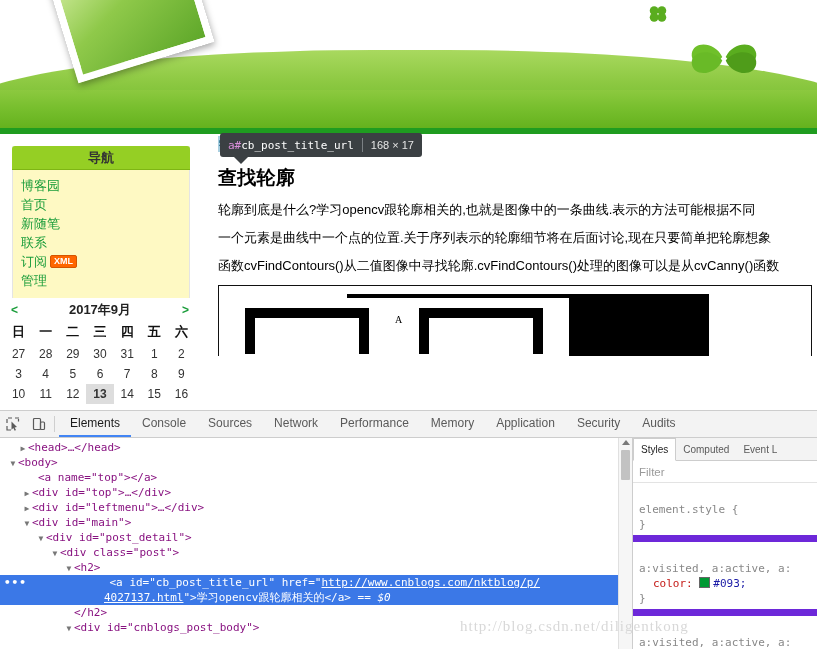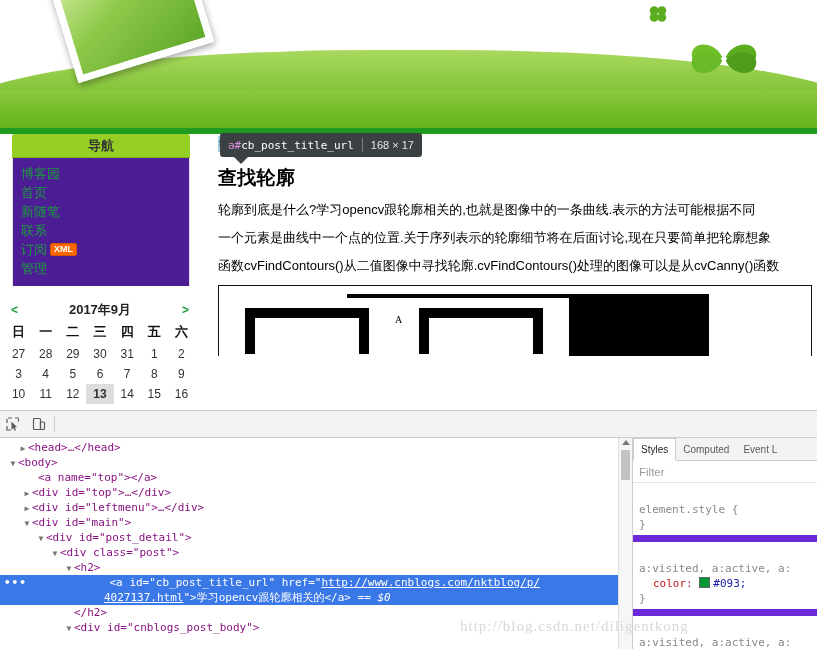--- a/index.html
+++ b/index.html
@@ -37,29 +37,29 @@
     border:7px solid #fff;box-shadow:0 3px 7px rgba(0,0,0,.35);
     transform:rotate(-17deg);
   }
   .clover-big{position:absolute;right:50px;top:18px;width:86px;height:78px;}
   .clover-small{position:absolute;right:148px;top:4px;width:22px;height:20px;}
 
   
   #pagebody{position:absolute;left:0;top:134px;width:817px;height:276px;background:#fff;}
 
   
-  #leftmenu{position:absolute;left:12px;top:0;width:178px;}
+  #leftmenu{position:absolute;left:12px;top:12px;width:178px;}
   .nav-head{
     height:24px;line-height:24px;text-align:center;
     background:#95cf24;color:#333;font-weight:bold;font-size:13px;
     border-radius:3px 3px 0 0;
     box-shadow:inset 0 -1px 0 #7eb514;
   }
   .nav-head-wrap{position:relative;background:#f3f3f3;padding-top:0;}
-  .nav-body{background:#4c1d95;padding:6px 8px 8px 8px;border-left:1px solid #e4e4e4;border-right:1px solid #e4e4e4;}
+  .nav-body{background:#fef9c3;padding:6px 8px 8px 8px;border-left:1px solid #e4e4e4;border-right:1px solid #e4e4e4;}
   .nav-link{display:block;color:#1b9d3b;font-size:13px;line-height:17px;text-decoration:none;padding:1px 0;}
   .xml-badge{
     display:inline-block;background:#f60;color:#fff;font-size:9px;font-weight:bold;
     padding:0 3px;line-height:11px;border-radius:2px;margin-left:3px;vertical-align:2px;
     font-family:"Liberation Sans",sans-serif;border:1px solid #d45500;
   }
 
   
   #calendar{position:absolute;left:5px;top:166px;width:190px;font-size:12px;color:#333;}
   .cal-head{display:flex;align-items:center;justify-content:space-between;height:20px;padding:0 6px;background:#fff;}
@@ -300,20 +300,31 @@
           <path d="M5.5 4.5l5.5 5.5-2.4.4 1.4 2.6-1.3.7-1.4-2.6-1.8 1.6z" fill="#5a5a5a"></path>
         </svg>
     </div>
     <div class="dt-icon">
       <svg width="14" height="14" viewBox="0 0 14 14">
           <rect x="1.5" y="1.5" width="7" height="11" rx="1" fill="none" stroke="#5a5a5a" stroke-width="1.2"></rect>
           <rect x="8.5" y="5" width="4" height="7.5" rx="1" fill="none" stroke="#5a5a5a" stroke-width="1.2"></rect>
         </svg>
     </div>
     <div class="dt-sep"></div>
+    <div class="dt-tabs" id="dt-tabs">
+        <div class="dt-tab active">Elements</div>
+        <div class="dt-tab">Console</div>
+        <div class="dt-tab">Sources</div>
+        <div class="dt-tab">Network</div>
+        <div class="dt-tab">Performance</div>
+        <div class="dt-tab">Memory</div>
+        <div class="dt-tab">Application</div>
+        <div class="dt-tab">Security</div>
+        <div class="dt-tab">Audits</div>
+      </div>
   </div>
 
   <div id="dt-body">
 
     <div id="dom-pane">
       <div id="dom-tree">
 
         <div class="dl" style="padding-left:18px;">
           <span class="tw">▶</span><span class="tagn">&lt;head&gt;…&lt;/head&gt;</span>
         </div>

